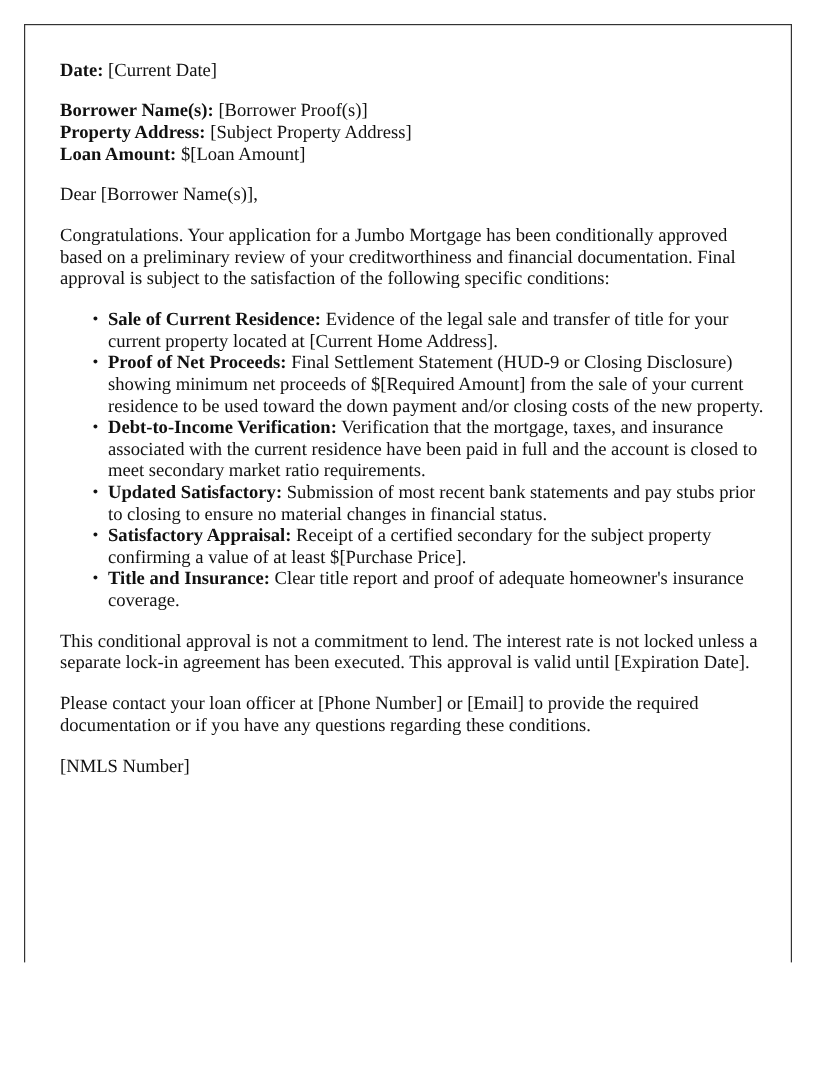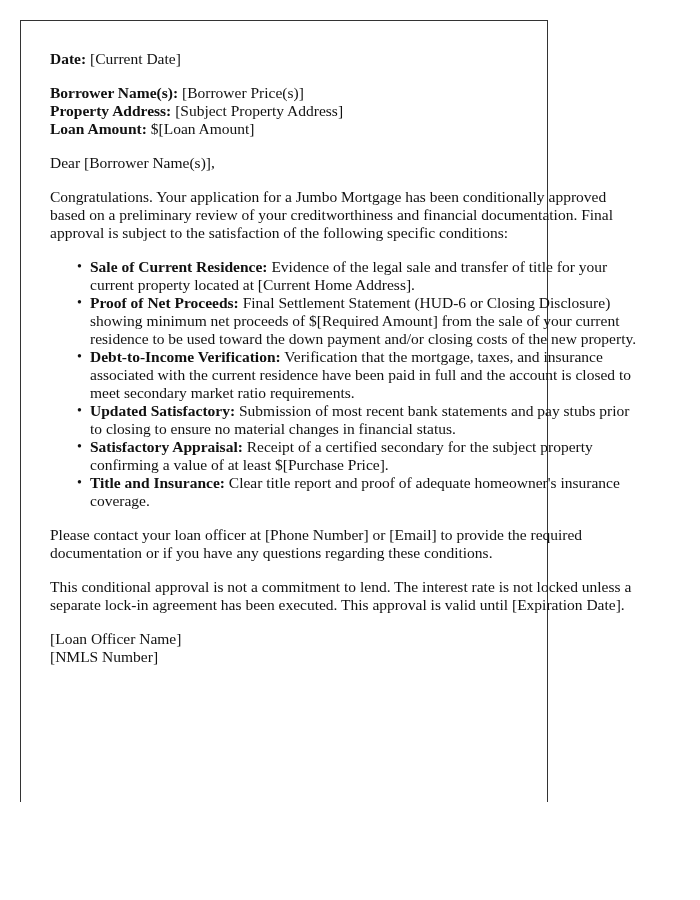--- a/index.html
+++ b/index.html
@@ -14,21 +14,21 @@
       overflow: hidden;
       font-family: "Liberation Serif", "DejaVu Serif", serif;
       font-size: 15.5px;
       line-height: 18px;
       color: #111111;
     }
     .page {
       position: absolute;
       left: 20px;
       top: 20px;
-      width: 528px;
+      width: 640px;
       height: 782px;
       border-top: 1.5px solid #333333;
       border-left: 1.5px solid #333333;
       border-right: 1.5px solid #333333;
       box-sizing: border-box;
     }
     .content {
       position: absolute;
       left: 29px;
       top: 29px;
@@ -73,21 +73,21 @@
     <div class="field-block">
       <span class="field-line">
         <b>Date:</b>
         <span>[Current Date]</span>
       </span>
     </div>
 
     <div class="field-block">
       <span class="field-line">
         <b>Borrower Name(s):</b>
-        <span>[Borrower Price(s)]</span>
+        <span>[Borrower Proof(s)]</span>
       </span>
       <span class="field-line">
         <b>Property Address:</b>
         <span>[Subject Property Address]</span>
       </span>
       <span class="field-line">
         <b>Loan Amount:</b>
         <span>$[Loan Amount]</span>
       </span>
     </div>
@@ -98,21 +98,21 @@
 
     <ul class="conditions">
       <li>
         <span class="bullet">•</span>
         <b>Sale of Current Residence:</b>
         <span>Evidence of the legal sale and transfer of title for your current property located at [Current Home Address].</span>
       </li>
       <li>
         <span class="bullet">•</span>
         <b>Proof of Net Proceeds:</b>
-        <span>Final Settlement Statement (HUD-6 or Closing Disclosure) showing minimum net proceeds of $[Required Amount] from the sale of your current residence to be used toward the down payment and/or closing costs of the new property.</span>
+        <span>Final Settlement Statement (HUD-9 or Closing Disclosure) showing minimum net proceeds of $[Required Amount] from the sale of your current residence to be used toward the down payment and/or closing costs of the new property.</span>
       </li>
       <li>
         <span class="bullet">•</span>
         <b>Debt-to-Income Verification:</b>
         <span>Verification that the mortgage, taxes, and insurance associated with the current residence have been paid in full and the account is closed to meet secondary market ratio requirements.</span>
       </li>
       <li>
         <span class="bullet">•</span>
         <b>Updated Satisfactory:</b>
         <span>Submission of most recent bank statements and pay stubs prior to closing to ensure no material changes in financial status.</span>
@@ -122,24 +122,23 @@
         <b>Satisfactory Appraisal:</b>
         <span>Receipt of a certified secondary for the subject property confirming a value of at least $[Purchase Price].</span>
       </li>
       <li>
         <span class="bullet">•</span>
         <b>Title and Insurance:</b>
         <span>Clear title report and proof of adequate homeowner's insurance coverage.</span>
       </li>
     </ul>
 
+    <p>This conditional approval is not a commitment to lend. The interest rate is not locked unless a separate lock-in agreement has been executed. This approval is valid until [Expiration Date].</p>
+
     <p>Please contact your loan officer at [Phone Number] or [Email] to provide the required documentation or if you have any questions regarding these conditions.</p>
-
-    <p>This conditional approval is not a commitment to lend. The interest rate is not locked unless a separate lock-in agreement has been executed. This approval is valid until [Expiration Date].</p>
 
 
     <div class="signature-block">
-      <span class="field-line">[Loan Officer Name]</span>
       <span class="field-line">[NMLS Number]</span>
     </div>
 
   </div>
 </div>
 
 </body></html>

